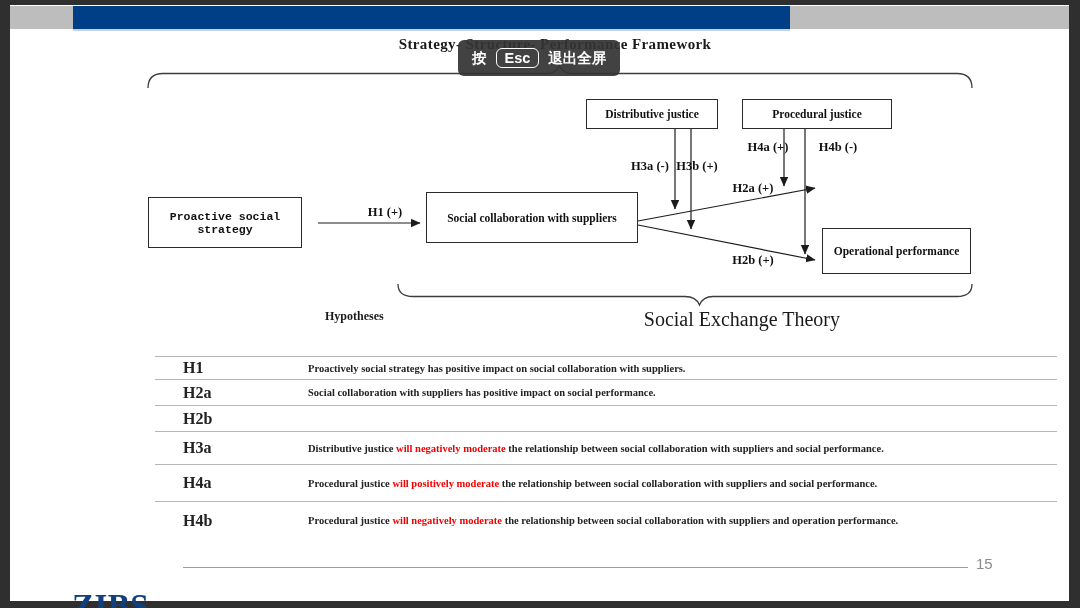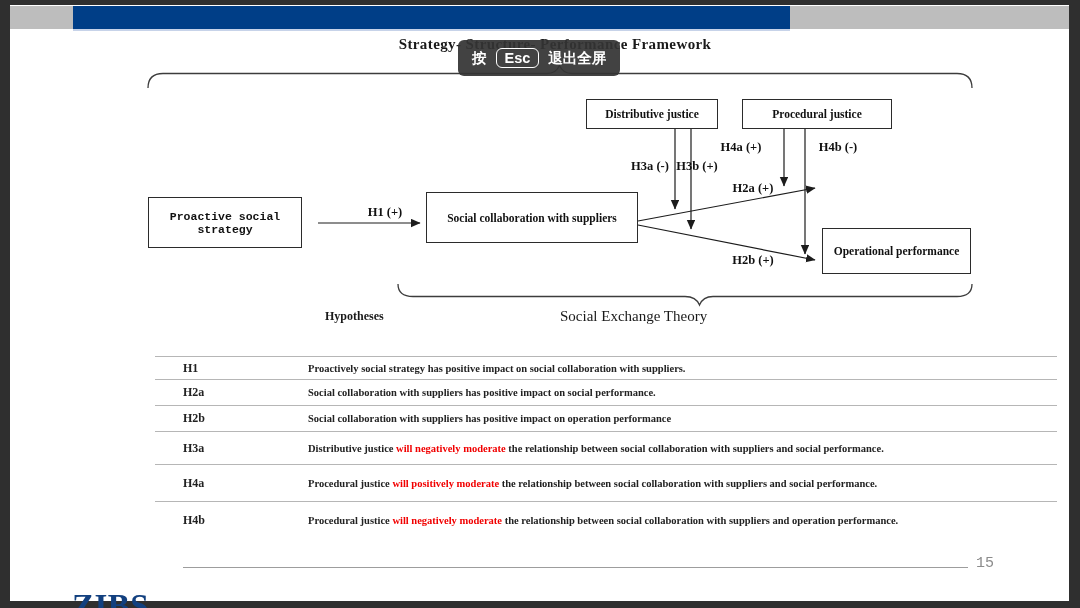--- a/index.html
+++ b/index.html
@@ -16,34 +16,34 @@
          background:rgba(52,52,52,.93);color:#fff;font-family:"Liberation Sans",sans-serif;
          font-size:14.5px;font-weight:bold;z-index:20;}
   .keycap{border:1.5px solid #fff;border-radius:6px;padding:1px 8px;font-weight:bold;text-align:right;}
   svg.lines{position:absolute;left:0;top:0;z-index:5;pointer-events:none;}
   .box{position:absolute;box-sizing:border-box;border:1.3px solid #2b2b2b;background:#fff;
        display:flex;align-items:center;justify-content:center;text-align:center;
        font-weight:bold;font-size:11.5px;color:#111;z-index:6;padding:0 4px;}
   .elabel{position:absolute;width:74px;text-align:center;font-weight:bold;font-size:12.5px;
           color:#111;z-index:7;}
   .hyp-label{position:absolute;left:325px;top:309px;font-weight:bold;font-size:12px;color:#1a1a1a;}
-  .brace-label{position:absolute;left:560px;top:308px;width:280px;text-align:left;
-               font-size:15px;color:#1a1a1a;}
+  .brace-label{position:absolute;left:560px;top:308px;width:280px;text-align:right;
+               font-size:20px;color:#1a1a1a;}
   .htable{position:absolute;left:155px;top:356px;width:902px;}
   .t-row{display:flex;align-items:center;border-top:1px solid #b6b6b6;box-sizing:border-box;}
   .t-row:nth-child(1){height:23px;} .t-row:nth-child(2){height:26px;}
   .t-row:nth-child(3){height:26px;} .t-row:nth-child(4){height:33px;}
   .t-row:nth-child(5){height:37px;} .t-row:nth-child(6){height:38px;}
   .t-row:nth-child(7){height:28px;}
   .t-id{width:153px;padding-left:28px;box-sizing:border-box;font-weight:bold;
-        font-size:12px;color:#222;}
+        font-size:16px;color:#222;}
   .t-desc{flex:1;font-weight:bold;font-size:10.5px;color:#222;white-space:nowrap;overflow:hidden;}
   .red{color:#f10000;}
   .footer-rule{position:absolute;left:183px;top:567px;width:785px;height:1px;background:#9d9d9d;}
-  .page-num{position:absolute;left:976px;top:555px;font-family:Liberation Mono, monospace;
+  .page-num{position:absolute;left:976px;top:555px;font-family:Liberation Sans, sans-serif;
             font-size:15px;color:#8b8b8b;}
   .logo{position:absolute;left:72px;top:572px;font-size:33px;font-weight:bold;
         letter-spacing:.5px;color:#12407f;margin-top:16px;}
 </style>
 </head>
 <body>
 
 <div class="stage">
   <div class="slide"></div>
   <div class="band-gray"></div>
@@ -81,40 +81,39 @@
   <div class="box" style="left:742px;top:99px;width:150px;height:30px;">
     <span>Procedural justice</span>
   </div>
   <div class="box" style="left:822px;top:228px;width:149px;height:46px;">
     <span>Operational performance</span>
   </div>
 
   <div class="elabel" style="left:348px;top:205px;">H1 (+)</div>
   <div class="elabel" style="left:613px;top:159px;">H3a (-)</div>
   <div class="elabel" style="left:660px;top:159px;">H3b (+)</div>
-  <div class="elabel" style="left:704px;top:140px;">H4a (+)</div>
+  <div class="elabel" style="left:731px;top:140px;">H4a (+)</div>
   <div class="elabel" style="left:801px;top:140px;">H4b (-)</div>
   <div class="elabel" style="left:716px;top:181px;">H2a (+)</div>
   <div class="elabel" style="left:716px;top:253px;">H2b (+)</div>
 
   <div class="hyp-label">Hypotheses</div>
   <div class="brace-label">Social Exchange Theory</div>
 
   <div class="htable">
     <div class="t-row">
       <div class="t-id">H1</div>
       <div class="t-desc"><span>Proactively social strategy has positive impact on social collaboration with suppliers.</span><span class="red"></span><span></span></div>
     </div>
     <div class="t-row">
       <div class="t-id">H2a</div>
       <div class="t-desc"><span>Social collaboration with suppliers has positive impact on social performance.</span><span class="red"></span><span></span></div>
     </div>
     <div class="t-row">
       <div class="t-id">H2b</div>
-      <div class="t-desc"><span>Social collaboration with suppliers has positive impact on operation performance</span><span class="red"></span><span></span></div>
     </div>
     <div class="t-row">
       <div class="t-id">H3a</div>
       <div class="t-desc"><span>Distributive justice </span><span class="red">will negatively moderate</span><span> the relationship between social collaboration with suppliers and social performance.</span></div>
     </div>
     <div class="t-row">
       <div class="t-id">H4a</div>
       <div class="t-desc"><span>Procedural justice </span><span class="red">will positively moderate</span><span> the relationship between social collaboration with suppliers and social performance.</span></div>
     </div>
     <div class="t-row">

